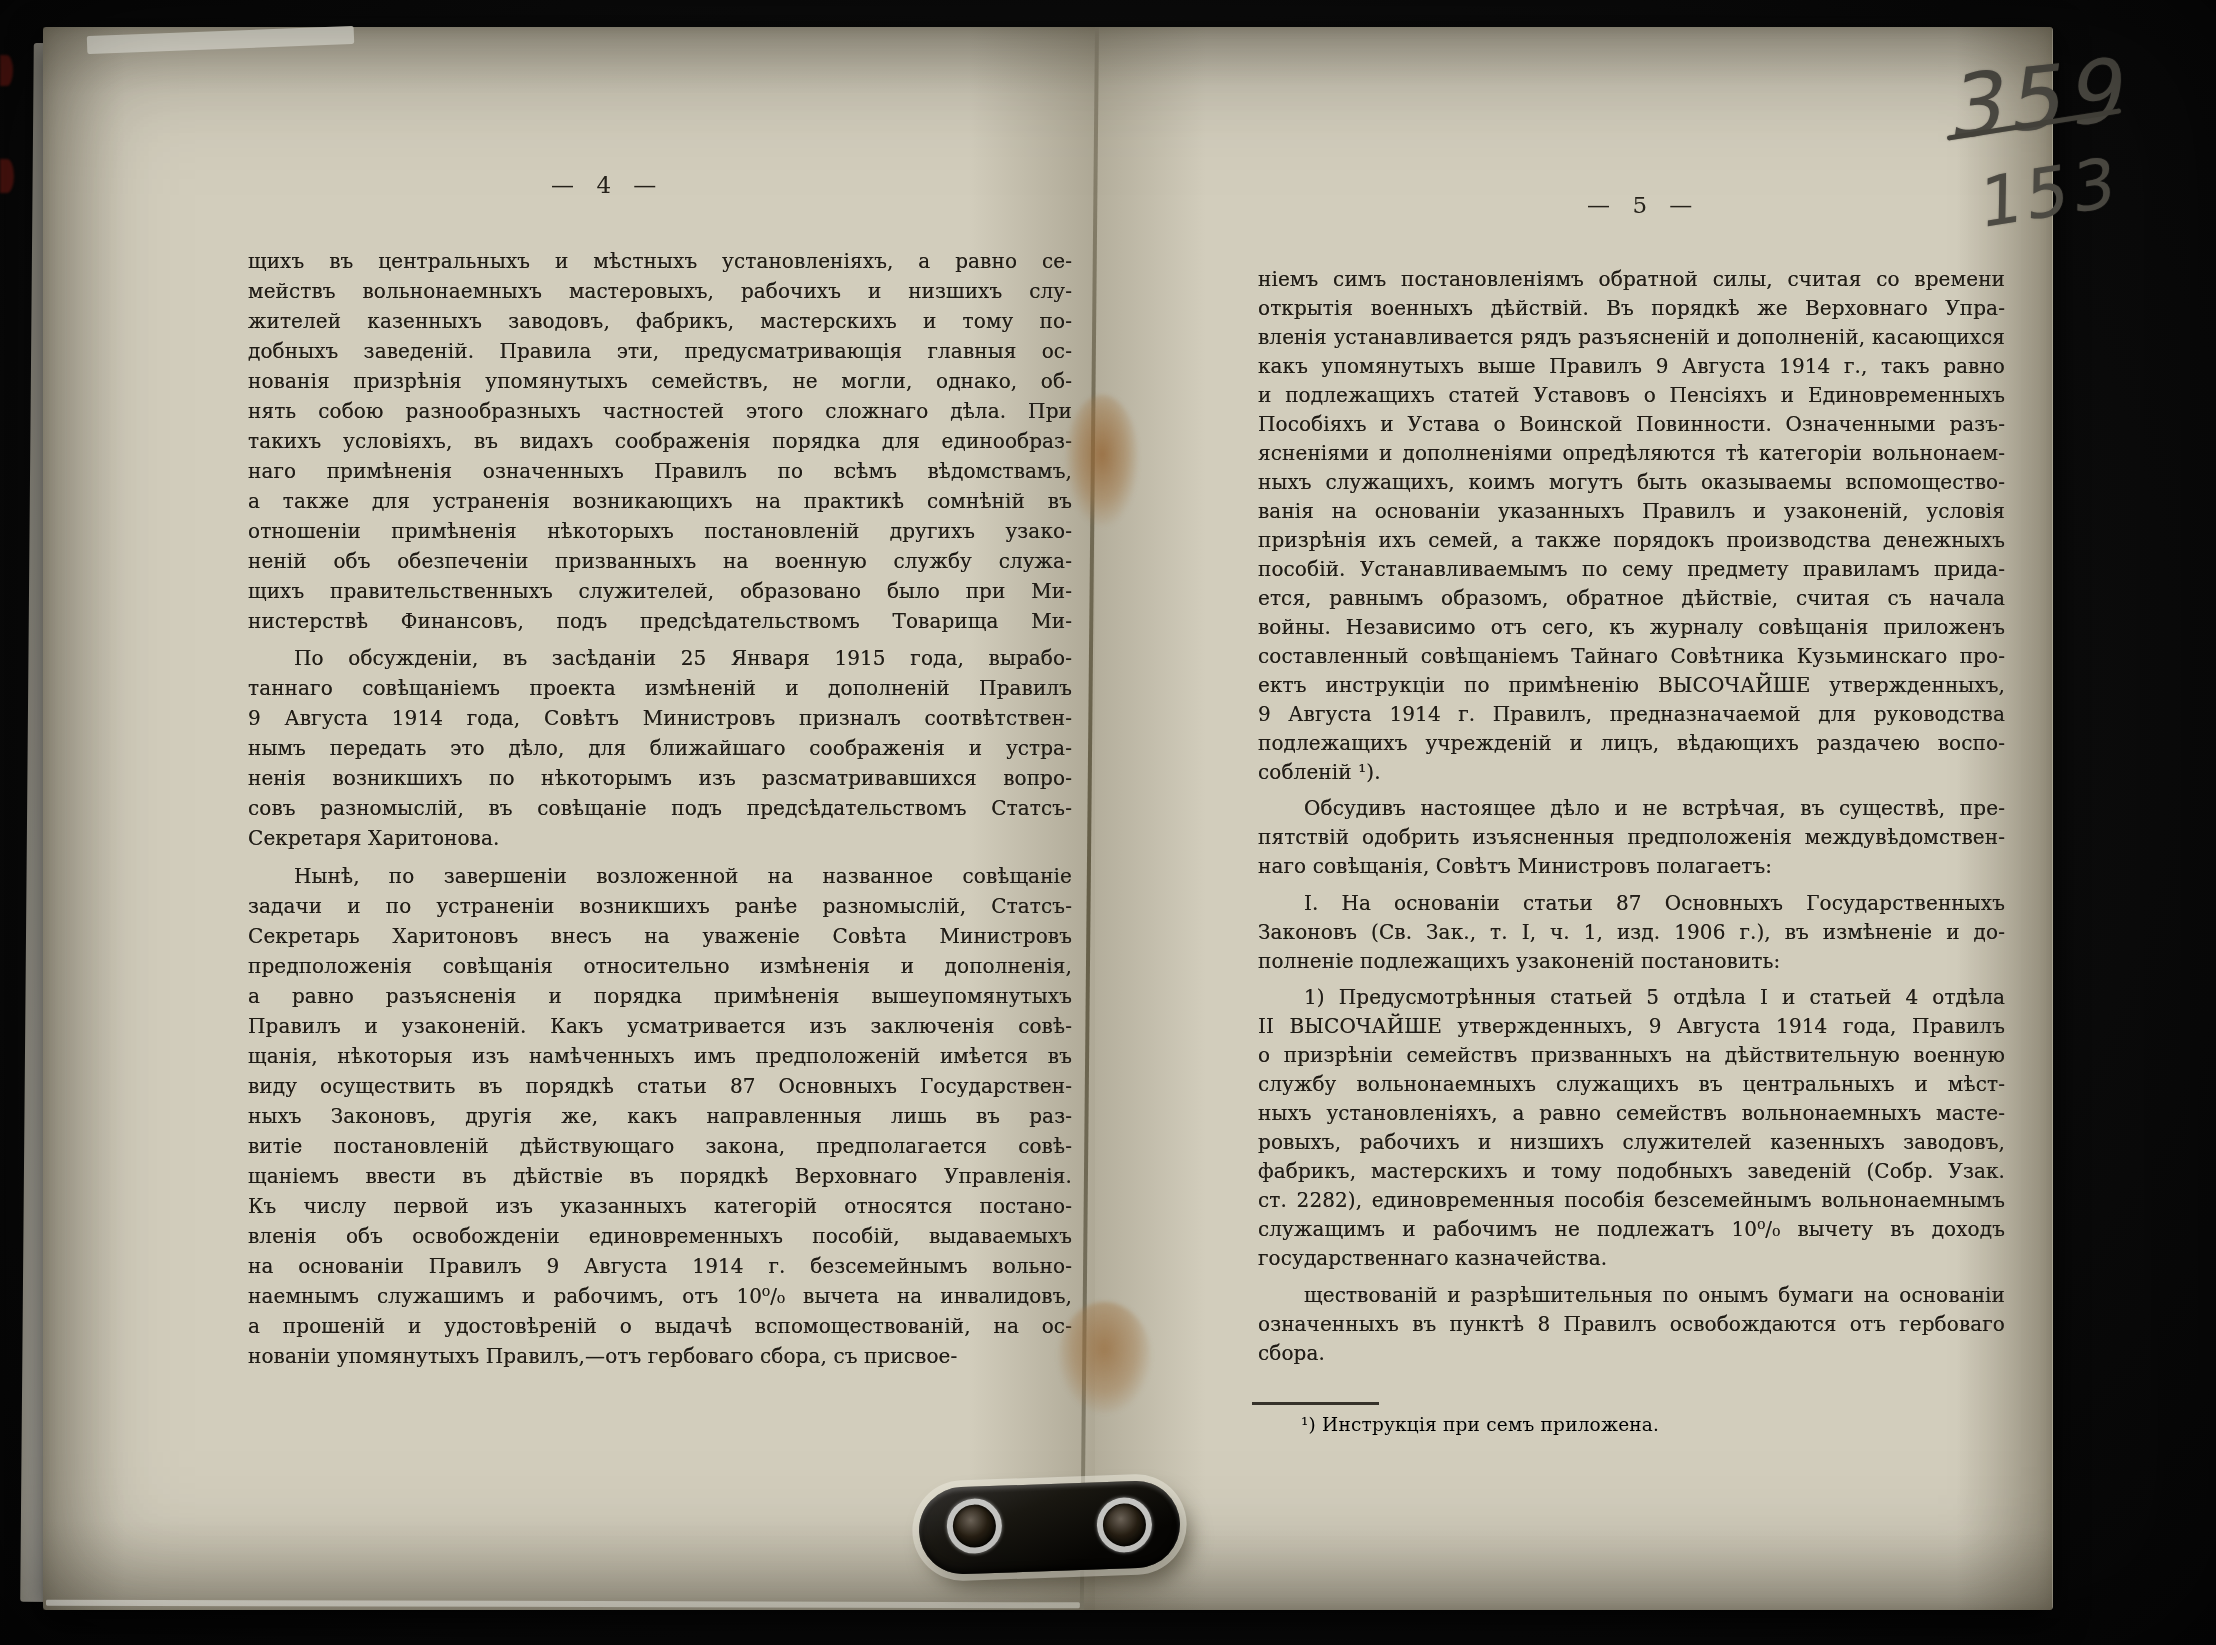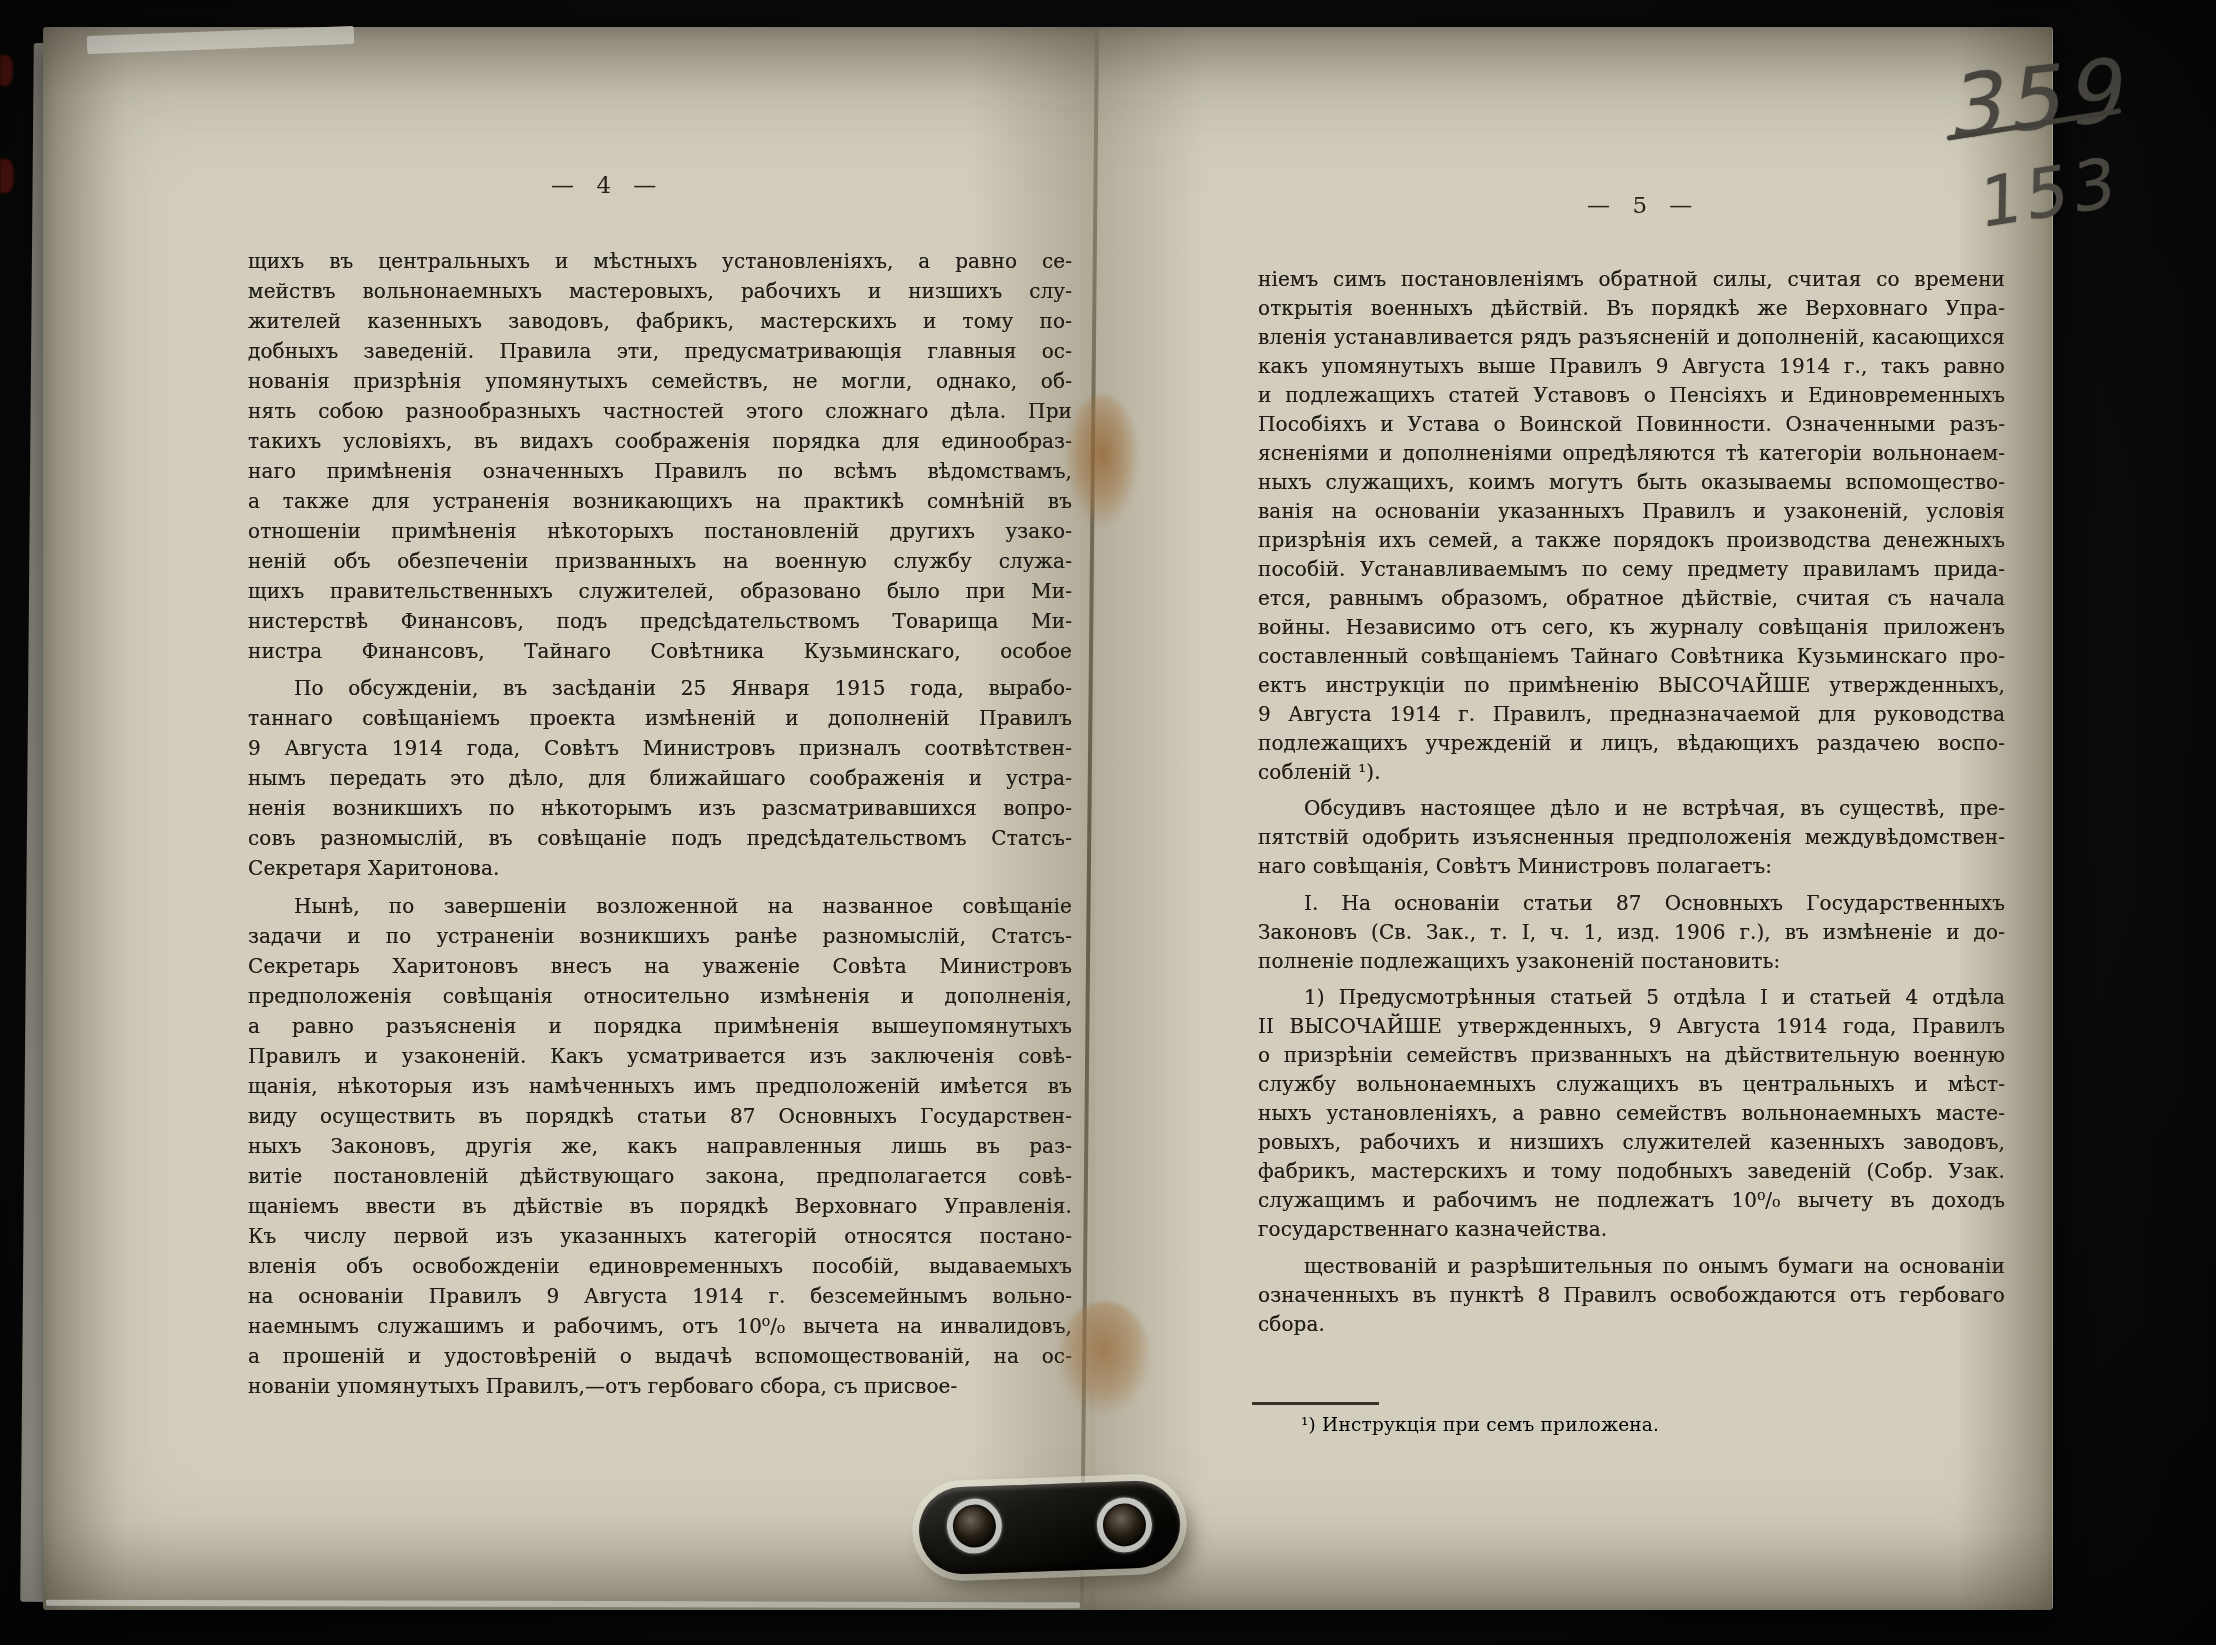--- a/index.html
+++ b/index.html
@@ -114,21 +114,20 @@
           <div class="line">добныхъ заведеній. Правила эти, предусматривающія главныя ос-</div>
           <div class="line">нованія призрѣнія упомянутыхъ семействъ, не могли, однако, об-</div>
           <div class="line">нять собою разнообразныхъ частностей этого сложнаго дѣла. При</div>
           <div class="line">такихъ условіяхъ, въ видахъ соображенія порядка для единообраз-</div>
           <div class="line">наго примѣненія означенныхъ Правилъ по всѣмъ вѣдомствамъ,</div>
           <div class="line">а также для устраненія возникающихъ на практикѣ сомнѣній въ</div>
           <div class="line">отношеніи примѣненія нѣкоторыхъ постановленій другихъ узако-</div>
           <div class="line">неній объ обезпеченіи призванныхъ на военную службу служа-</div>
           <div class="line">щихъ правительственныхъ служителей, образовано было при Ми-</div>
           <div class="line">нистерствѣ Финансовъ, подъ предсѣдательствомъ Товарища Ми-</div>
-          <div class="line">нистра Финансовъ, Тайнаго Совѣтника Кузьминскаго, особое</div>
         </div>
         <div class="para indent">
           <div class="line">По обсужденіи, въ засѣданіи 25 Января 1915 года, вырабо-</div>
           <div class="line">таннаго совѣщаніемъ проекта измѣненій и дополненій Правилъ</div>
           <div class="line">9 Августа 1914 года, Совѣтъ Министровъ призналъ соотвѣтствен-</div>
           <div class="line">нымъ передать это дѣло, для ближайшаго соображенія и устра-</div>
           <div class="line">ненія возникшихъ по нѣкоторымъ изъ разсматривавшихся вопро-</div>
           <div class="line">совъ разномыслій, въ совѣщаніе подъ предсѣдательствомъ Статсъ-</div>
           <div class="line last">Секретаря Харитонова.</div>
         </div>
@@ -186,20 +185,21 @@
           <div class="line last">полненіе подлежащихъ узаконеній постановить:</div>
         </div>
         <div class="para indent">
           <div class="line">1) Предусмотрѣнныя статьей 5 отдѣла I и статьей 4 отдѣла</div>
           <div class="line">II ВЫСОЧАЙШЕ утвержденныхъ, 9 Августа 1914 года, Правилъ</div>
           <div class="line">о призрѣніи семействъ призванныхъ на дѣйствительную военную</div>
           <div class="line">службу вольнонаемныхъ служащихъ въ центральныхъ и мѣст-</div>
           <div class="line">ныхъ установленіяхъ, а равно семействъ вольнонаемныхъ масте-</div>
           <div class="line">ровыхъ, рабочихъ и низшихъ служителей казенныхъ заводовъ,</div>
           <div class="line">фабрикъ, мастерскихъ и тому подобныхъ заведеній (Собр. Узак.</div>
+          <div class="line">ст. 2282), единовременныя пособія безсемейнымъ вольнонаемнымъ</div>
           <div class="line">служащимъ и рабочимъ не подлежатъ 10⁰/₀ вычету въ доходъ</div>
           <div class="line last">государственнаго казначейства.</div>
         </div>
         <div class="para indent">
           <div class="line">ществованій и разрѣшительныя по онымъ бумаги на основаніи</div>
           <div class="line">означенныхъ въ пунктѣ 8 Правилъ освобождаются отъ гербоваго</div>
           <div class="line last">сбора.</div>
         </div>
       </div>
 

